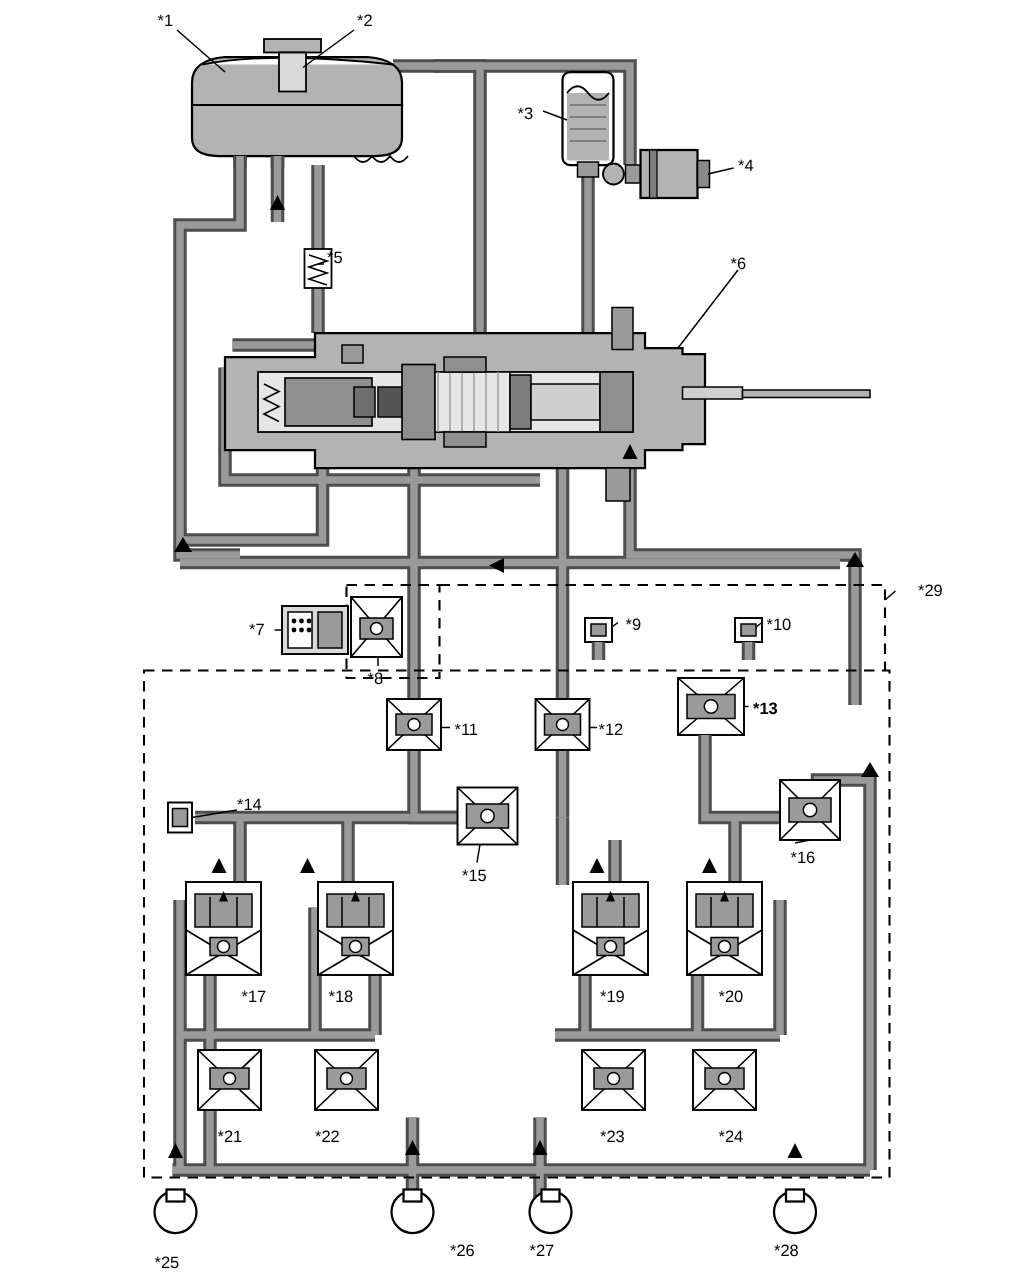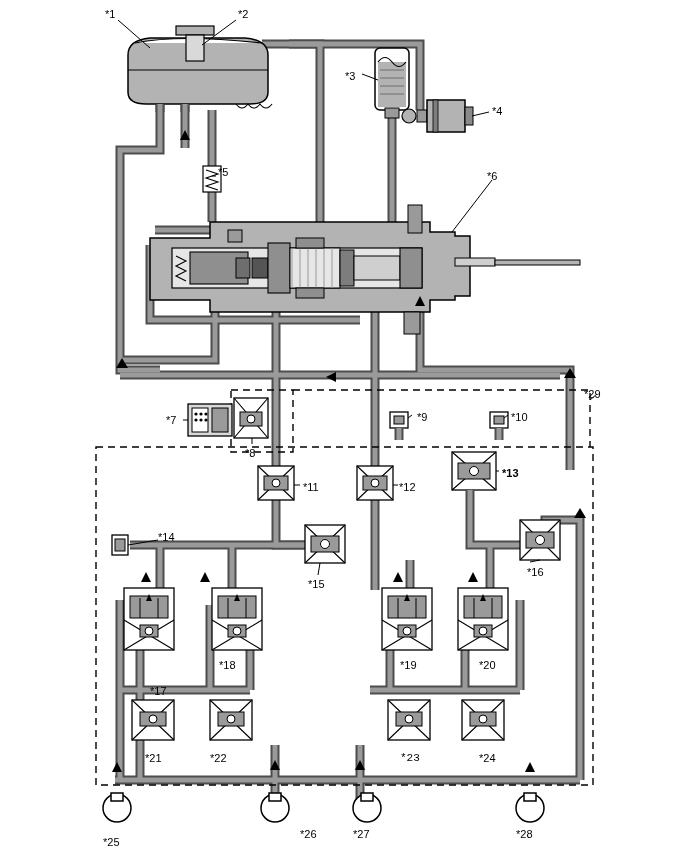--- a/index.html
+++ b/index.html
@@ -360,27 +360,27 @@
 <span class="lbl" style="left:166px;top:414px;">*7</span>
 <span class="lbl" style="left:245px;top:447px;">*8</span>
 <span class="lbl" style="left:417px;top:411px;">*9</span>
 <span class="lbl" style="left:511px;top:411px;">*10</span>
 <span class="lbl" style="left:303px;top:481px;">*11</span>
 <span class="lbl" style="left:399px;top:481px;">*12</span>
 <span class="lbl" style="left:502px;top:467px;font-weight:bold;">*13</span>
 <span class="lbl" style="left:158px;top:531px;">*14</span>
 <span class="lbl" style="left:308px;top:578px;">*15</span>
 <span class="lbl" style="left:527px;top:566px;">*16</span>
-<span class="lbl" style="left:150px;top:659px;margin-top:26px;">*17</span>
+<span class="lbl" style="left:161px;top:659px;">*17</span>
 <span class="lbl" style="left:219px;top:659px;">*18</span>
 <span class="lbl" style="left:400px;top:659px;">*19</span>
 <span class="lbl" style="left:479px;top:659px;">*20</span>
 <span class="lbl" style="left:145px;top:752px;">*21</span>
 <span class="lbl" style="left:210px;top:752px;">*22</span>
-<span class="lbl" style="left:400px;top:752px;font-family:Liberation Mono, monospace;">*23</span>
+<span class="lbl" style="left:400px;top:752px;">*23</span>
 <span class="lbl" style="left:479px;top:752px;">*24</span>
 <span class="lbl" style="left:103px;top:836px;">*25</span>
 <span class="lbl" style="left:261px;top:828px;margin-left:39px;">*26</span>
 <span class="lbl" style="left:353px;top:828px;">*27</span>
 <span class="lbl" style="left:516px;top:828px;">*28</span>
-<span class="lbl" style="left:584px;top:388px;text-align:right;">*29</span>
+<span class="lbl" style="left:612px;top:388px;text-align:right;">*29</span>
 
 </div>
 
 </body></html>

